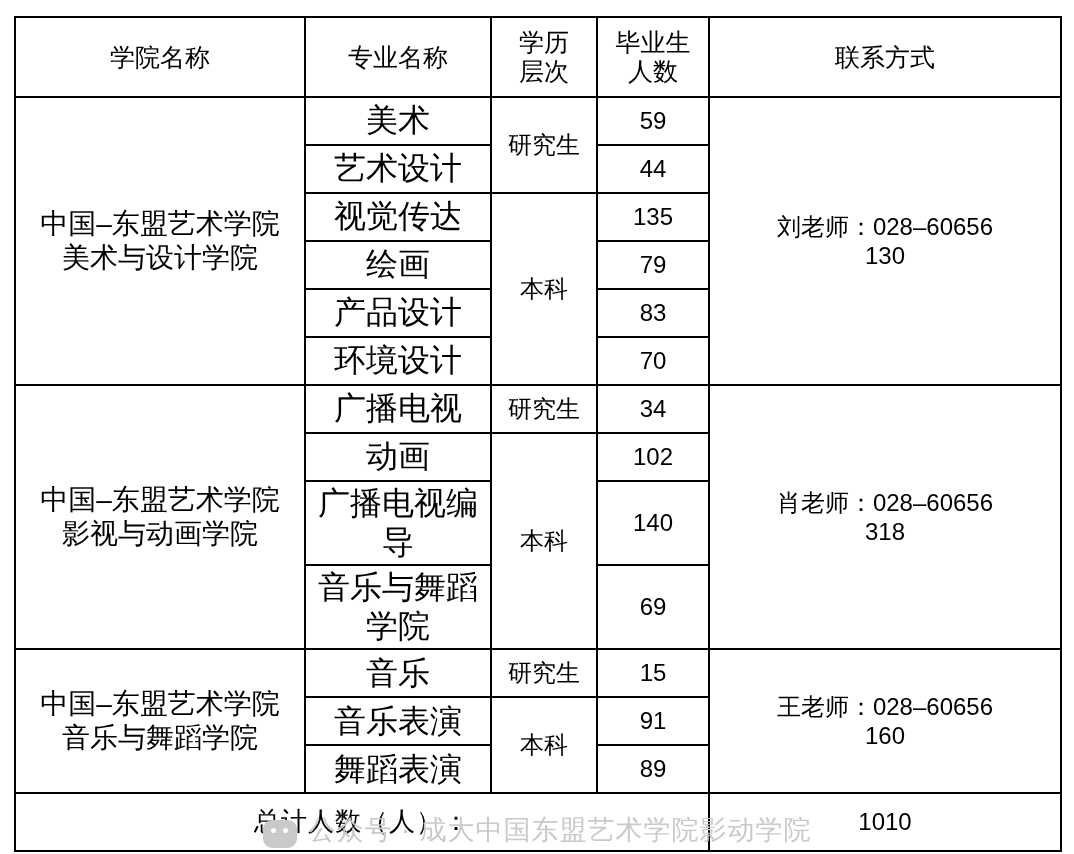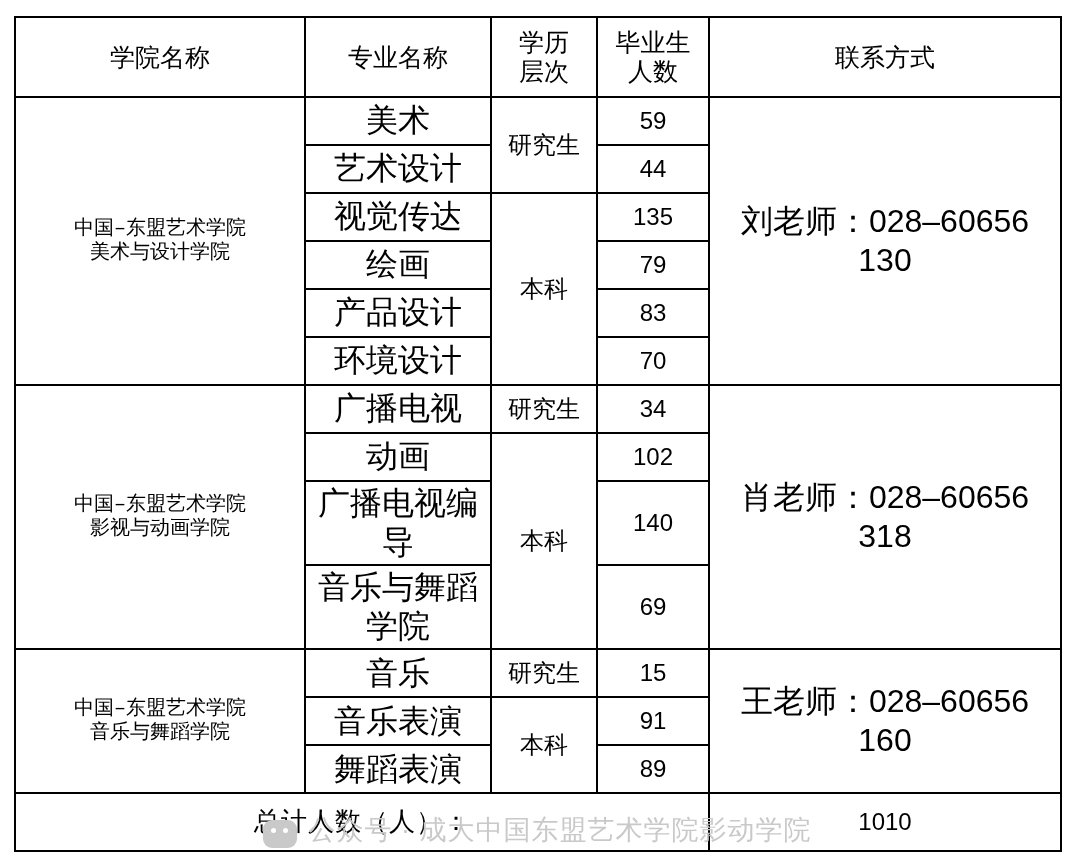--- a/index.html
+++ b/index.html
@@ -43,26 +43,25 @@
   .col-contact { width: 352px; }
 
   thead td {
     height: 74px;
     font-size: 25px;
   }
   .head-two-line {
     line-height: 1.18;
   }
   .college-cell {
-    font-size: 20px;
+    font-size: 28px;
     line-height: 1.34;
-    font-family: Liberation Mono, monospace;
   }
   .contact-cell {
-    font-size: 32px;
+    font-size: 24px;
     line-height: 1.42;
     padding-left: 10px;
     padding-right: 10px;
   }
   .major-cell {
     font-size: 32px;
     line-height: 1.22;
   }
   .level-cell {
     font-size: 24px;

